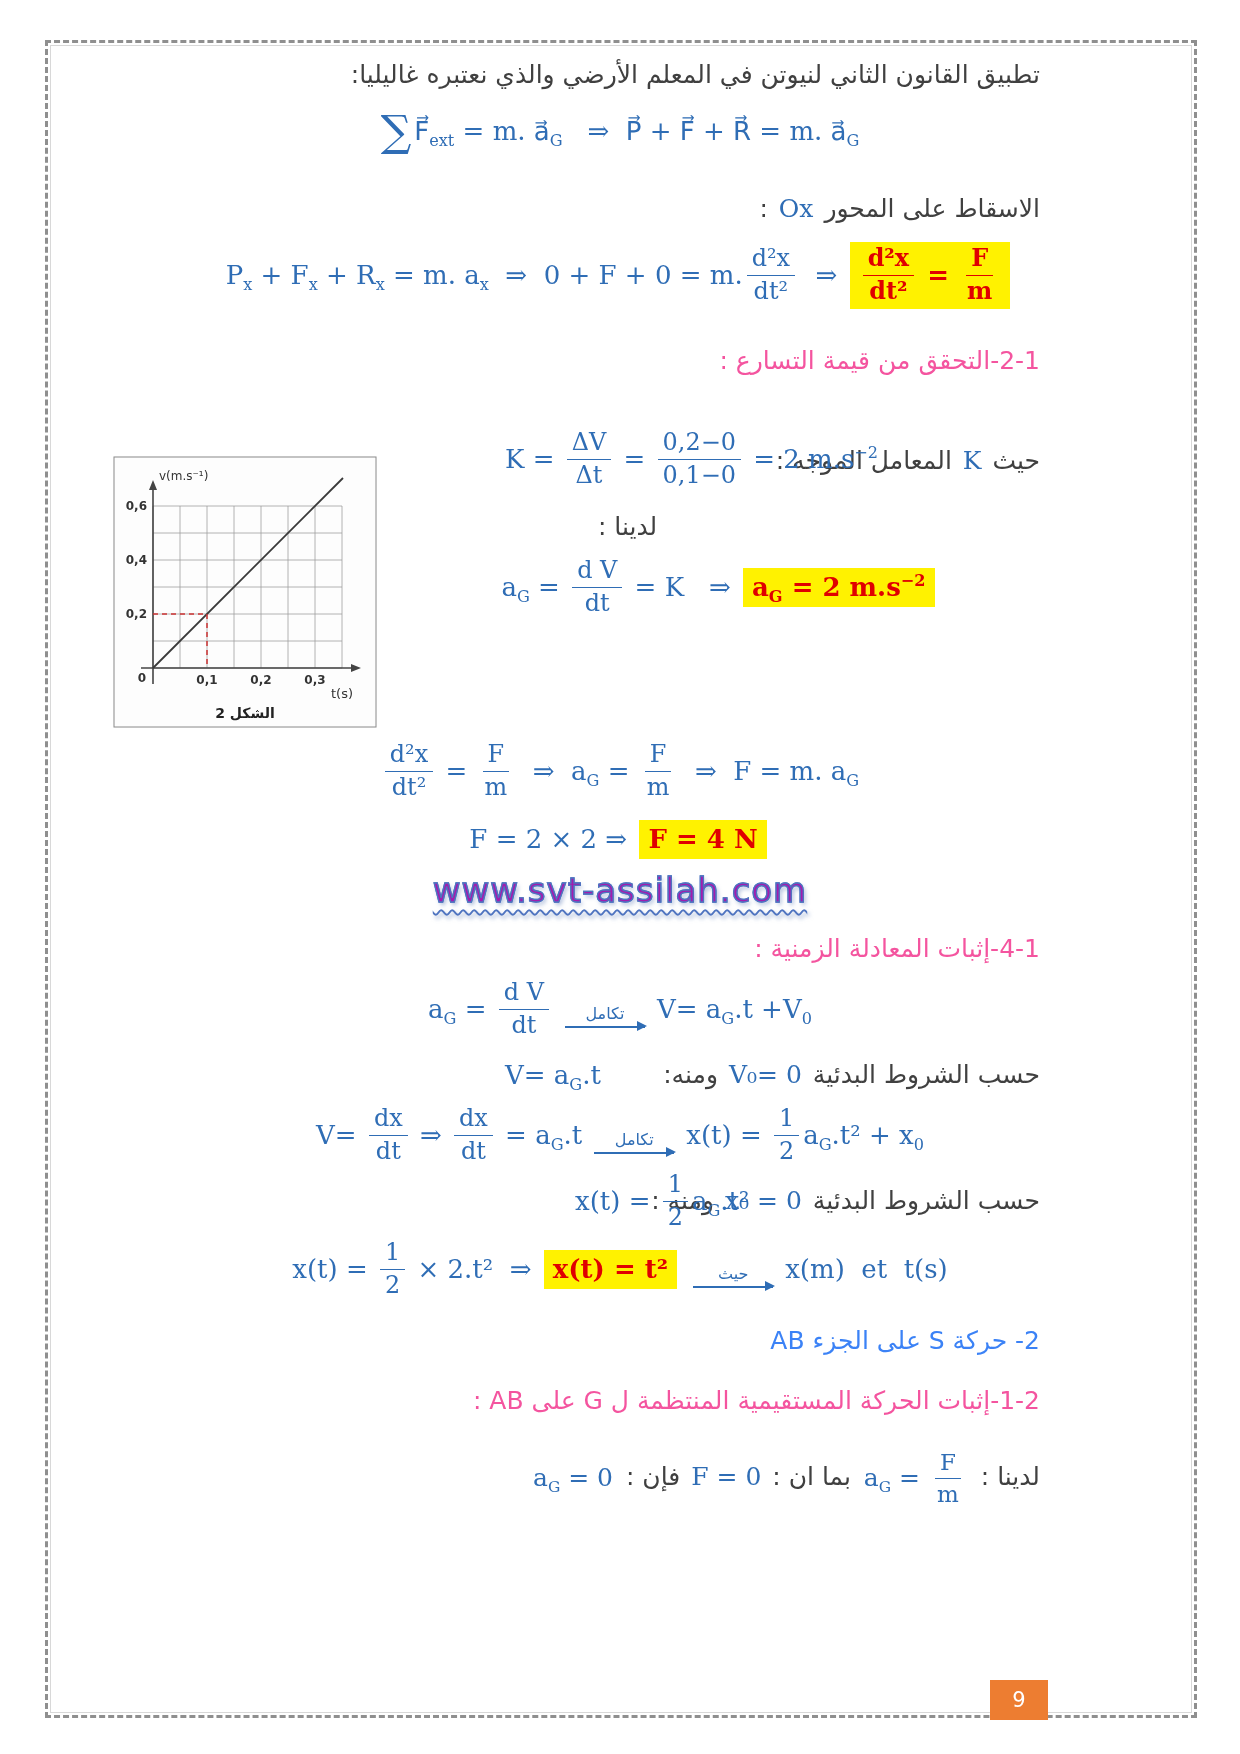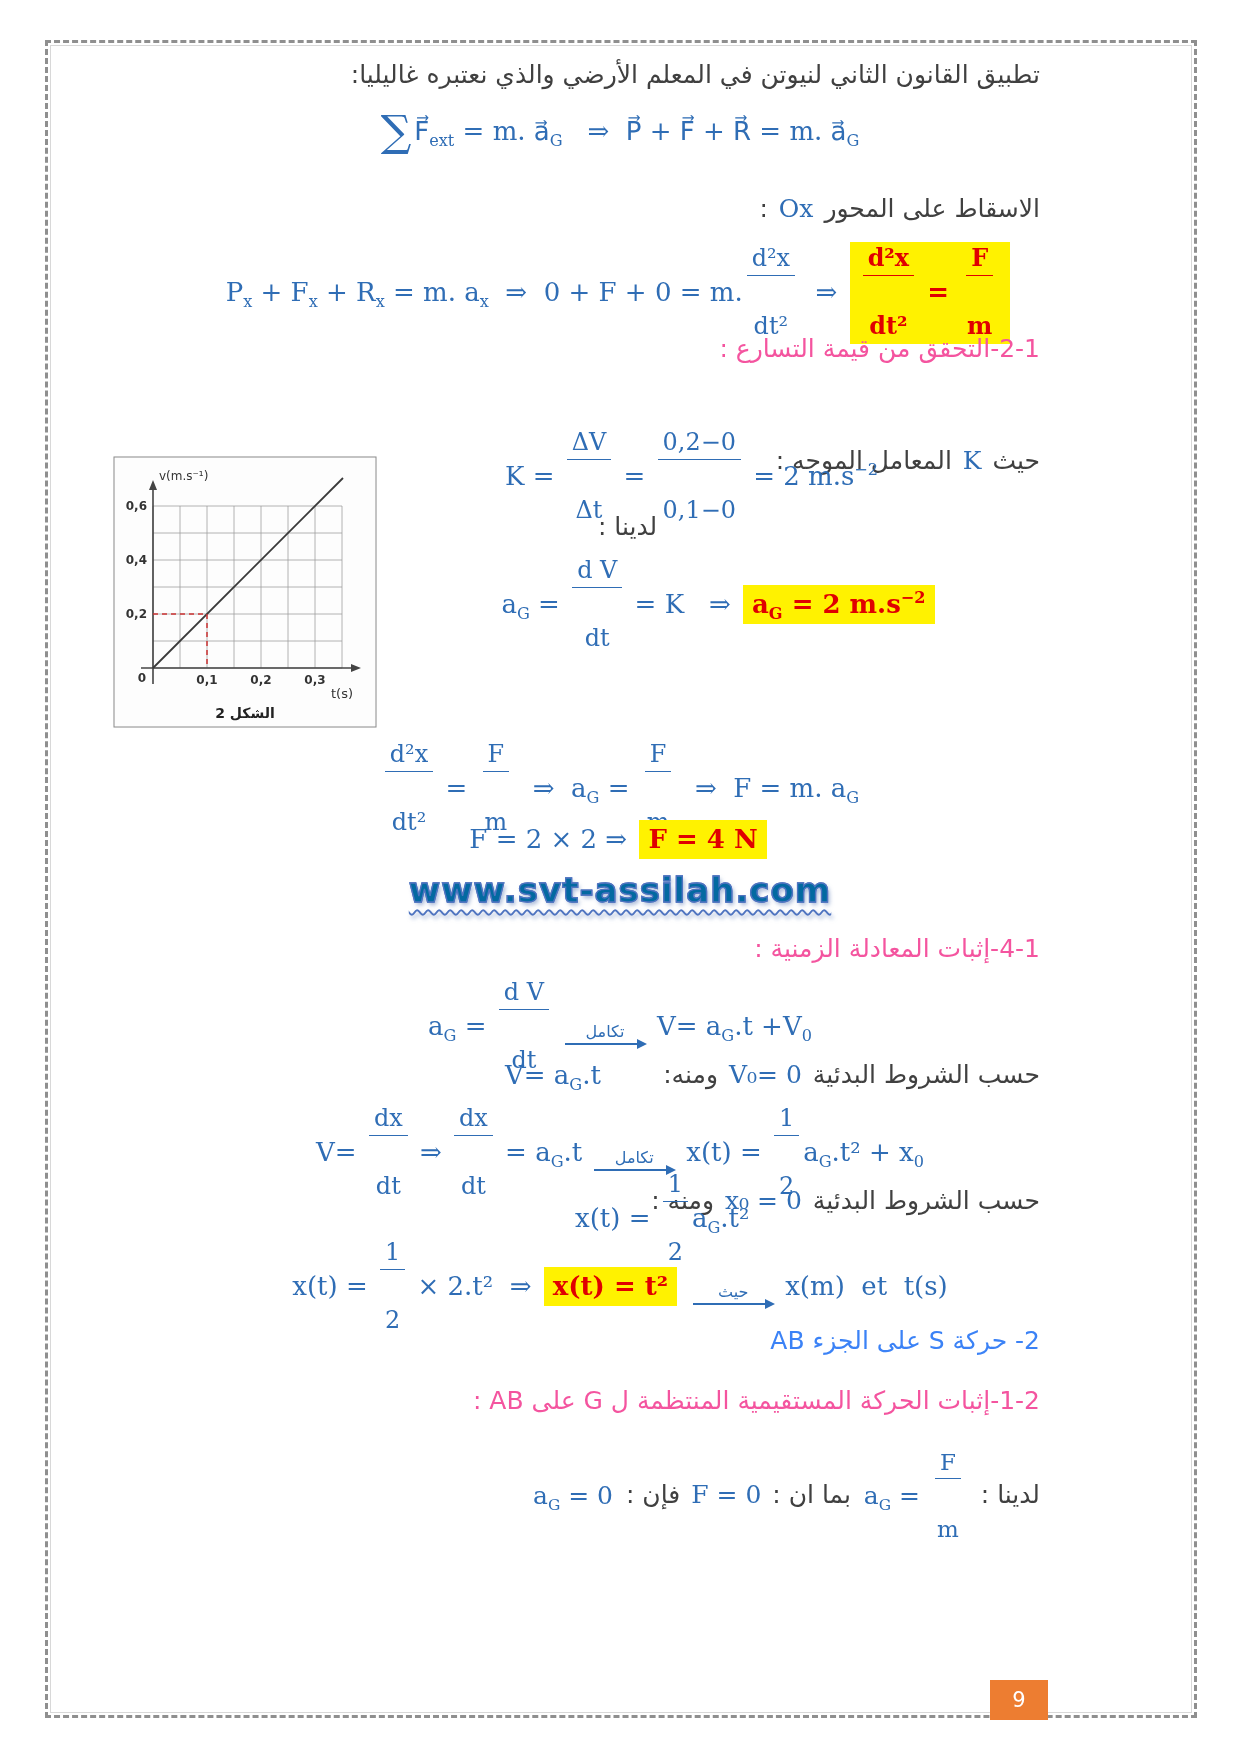--- a/index.html
+++ b/index.html
@@ -16,32 +16,32 @@
   .pink{color:#f4549f;}
   .green{color:#3b82f6;}
   .math{color:#2f6db5;font-family:"DejaVu Serif",serif;direction:ltr;unicode-bidi:isolate;padding:0 3px;text-align:center;}
   .eq{display:inline-flex;align-items:center;color:#2f6db5;font-family:"DejaVu Serif",serif;
       font-size:26px;direction:ltr;}
   .eq.inline{font-size:25px;vertical-align:middle;margin:0 5px;}
   .eq .tok{white-space:pre;}
   .eq sub{font-size:0.62em;line-height:0;}
   .eq sup{font-size:0.62em;line-height:0;}
   .big{font-size:1.65em;line-height:.8;margin-right:3px;}
-  .frac{display:inline-flex;flex-direction:column;align-items:center;margin:0 4px;font-size:0.92em;gap:35px;}
+  .frac{display:inline-flex;flex-direction:column;align-items:center;margin:0 4px;font-size:0.92em;}
   .num{display:block;padding:0 5px 1px;border-bottom:1.6px solid currentColor;line-height:1.25;text-align:center;}
   .den{display:block;padding:1px 5px 0;line-height:1.25;text-align:center;}
   .hl{display:inline-flex;align-items:center;background:#fff200;color:#e00000;font-weight:700;
       padding:2px 9px;margin:0 4px;}
   .larrow{display:inline-flex;flex-direction:column;align-items:center;margin:0 12px;transform:translateY(7px);}
   .albl{font-size:16px;font-family:"DejaVu Sans",sans-serif;line-height:1.1;direction:rtl;}
   .aln{position:relative;width:80px;height:0;border-top:2px solid currentColor;margin-top:3px;}
   .aln::after{content:"";position:absolute;right:-2px;top:-6.5px;width:0;height:0;
       border-top:5.5px solid transparent;border-bottom:5.5px solid transparent;border-left:10px solid currentColor;}
-  .watermark{display:inline-block;font-size:34px;font-weight:bold;letter-spacing:1px;
-      font-family:"DejaVu Sans",sans-serif;color:#0369a1;-webkit-text-stroke:1.3px #4f74c0;
+  .watermark{display:inline-block;font-size:34px;font-weight:normal;letter-spacing:1px;
+      font-family:"DejaVu Sans",sans-serif;color:#a21caf;-webkit-text-stroke:1.3px #4f74c0;
       text-shadow:2px 3px 4px rgba(90,120,180,.55);
       text-decoration:underline wavy #4f74c0 2px;text-underline-offset:7px;}
   .badge{position:absolute;width:58px;height:40px;background:#ed7d31;color:#fff;
       display:flex;align-items:center;justify-content:center;font-size:21px;
       font-family:"DejaVu Sans",sans-serif;}
   .figbox{background:#fdfdfd;}
   svg text{font-family:"DejaVu Sans",sans-serif;}
 </style>
 </head>
 <body>
@@ -83,21 +83,21 @@
           </span>
           <span class="tok"> = </span>
           <span class="frac">
             <span class="num">F</span>
             <span class="den">m</span>
           </span>
         </span>
       </span>
   </div>
 
-  <div class="row ar r-right pink" style="top:332px">2-1-التحقق من قيمة التسارع :</div>
+  <div class="row ar r-right pink" style="top:344px">2-1-التحقق من قيمة التسارع :</div>
 
 
   <div class="row ar r-right" style="top:444px">
     <span>حيث </span><span class="math">K</span><span> المعامل الموجه :</span>
   </div>
   <div class="row" style="left:505px;top:428px">
     <span class="eq">
         <span class="tok">K = </span>
         <span class="frac">
           <span class="num">ΔV</span>

